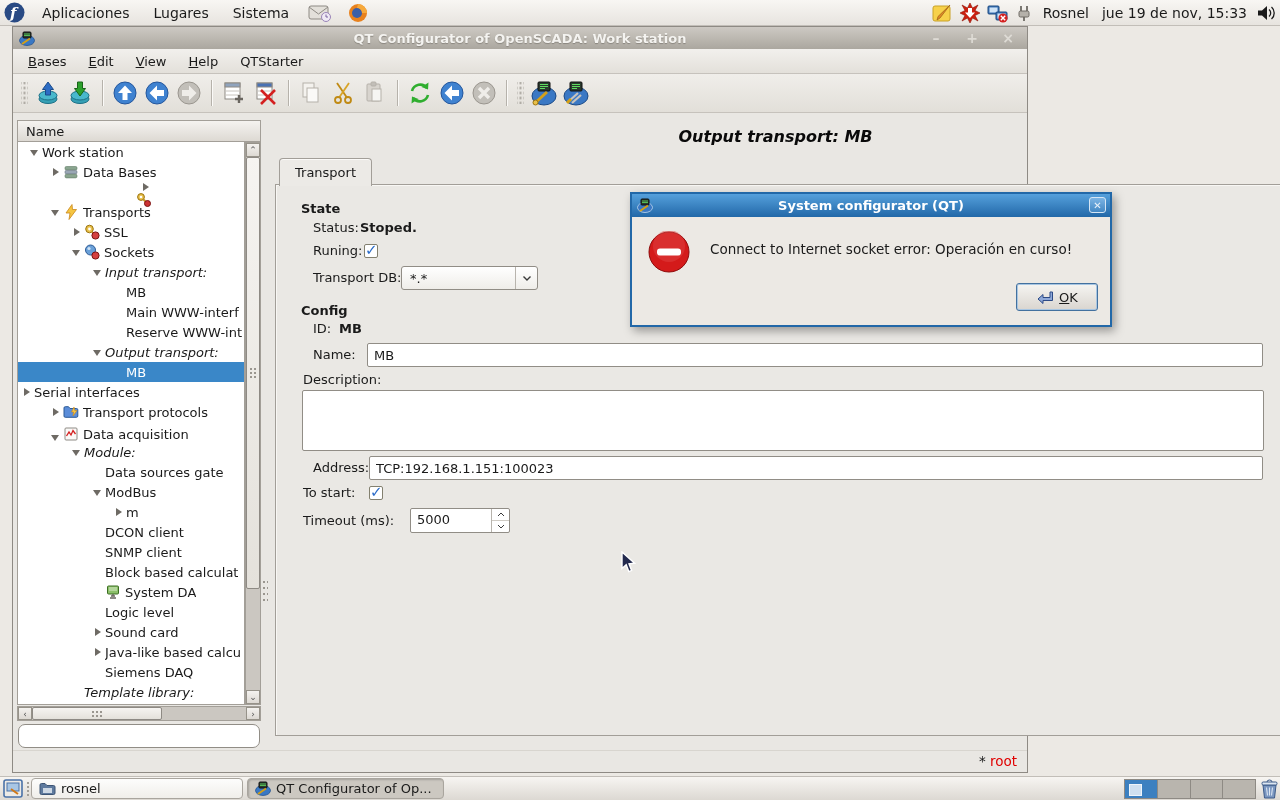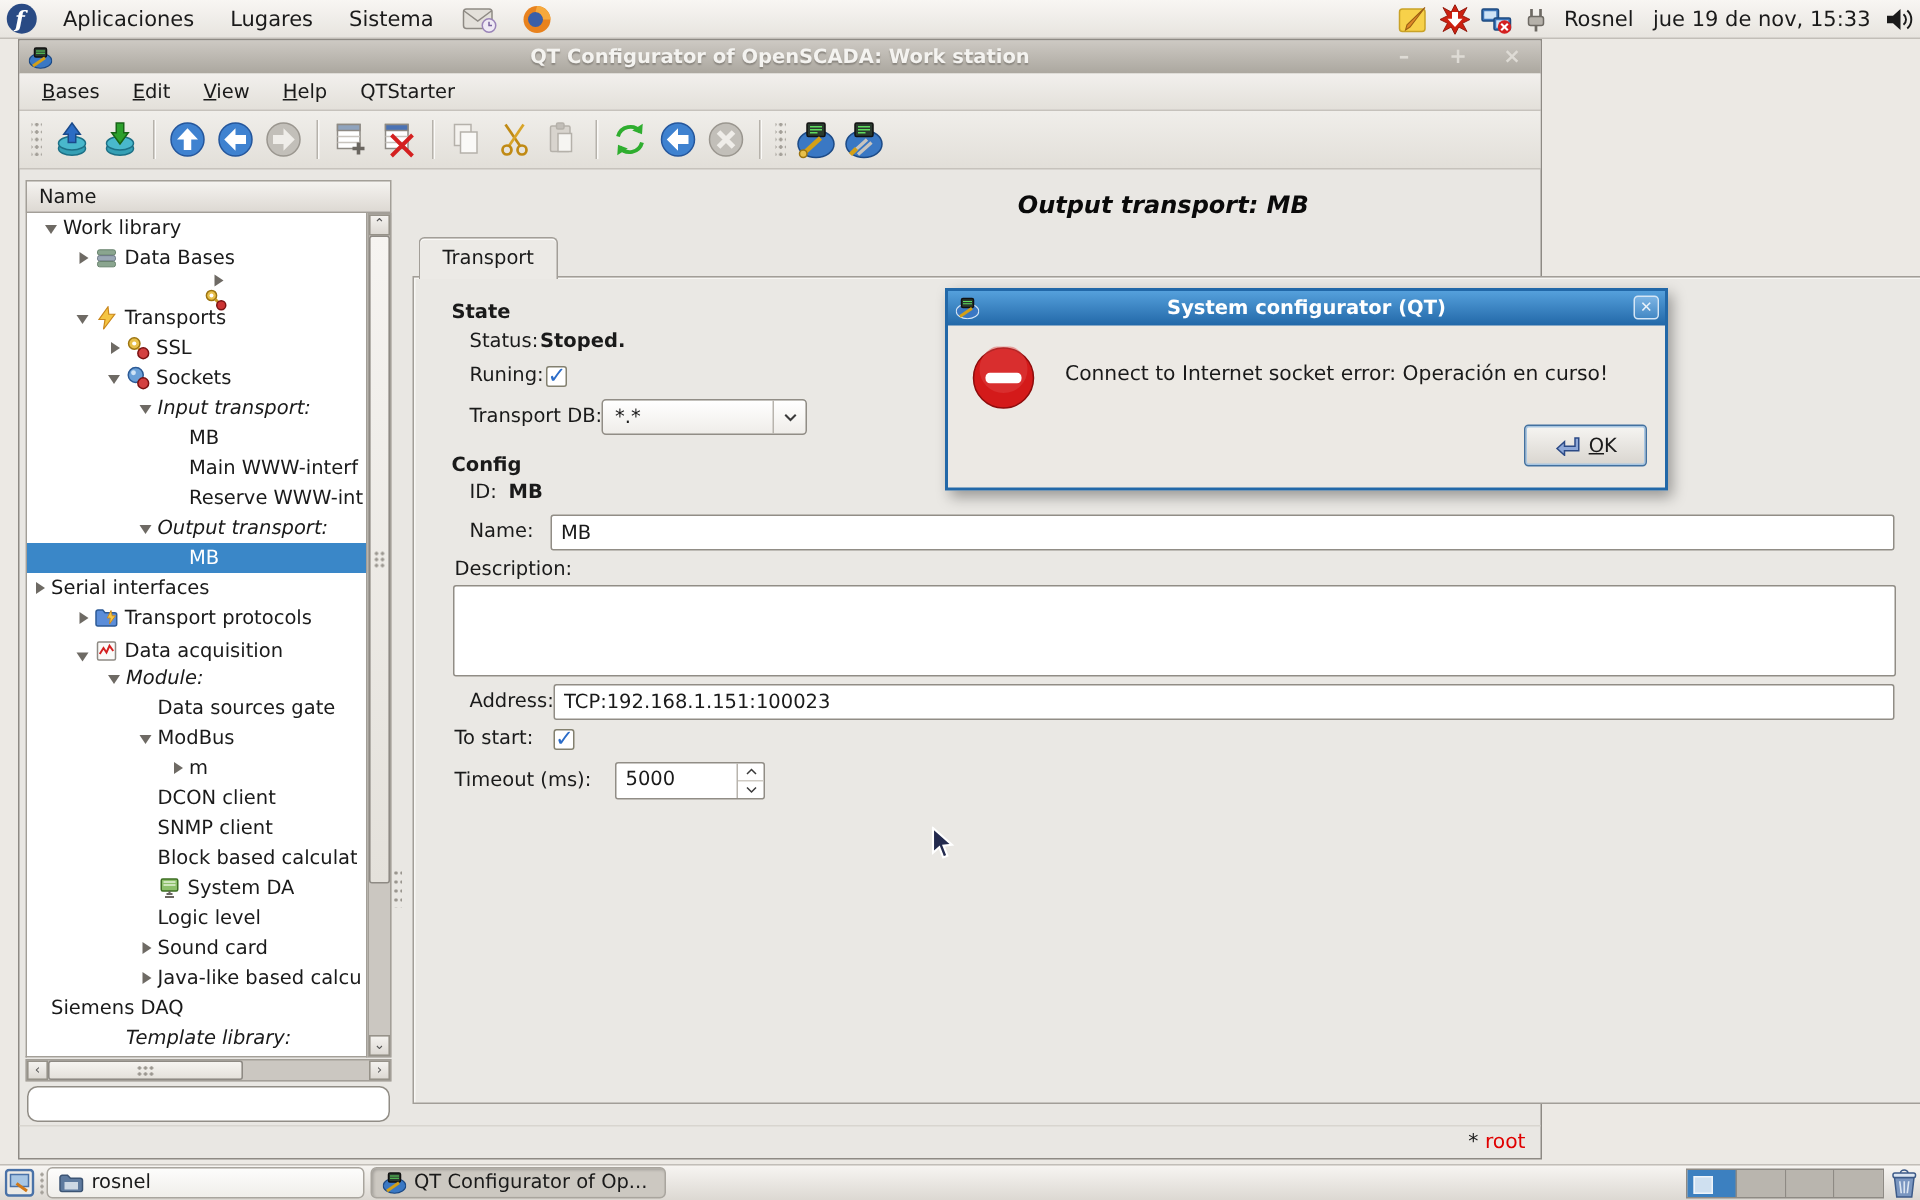--- a/index.html
+++ b/index.html
@@ -352,21 +352,21 @@
   <div class="tree-header">
     <span>Name</span>
   </div>
   <div class="tree-viewport">
       <div class="tree-row" style="padding-left: 8px;">
         <span class="exp">
           <svg width="10" height="9">
             <path d="M1 2 L9 2 L5 8 Z" fill="#6e6a64"></path>
           </svg>
         </span>
-        <span class="tlabel">Work library</span>
+        <span class="tlabel">Work station</span>
       </div>
       <div class="tree-row" style="padding-left: 29px;">
         <span class="exp">
           <svg width="9" height="10">
             <path d="M2 1 L8 5 L2 9 Z" fill="#6e6a64"></path>
           </svg>
         </span>
         <span class="ticon">
           <svg width="16" height="16">
             <rect x="2" y="2.5" width="12" height="3.6" rx="1.4" fill="#8aa58f" stroke="#5f7a64" stroke-width="0.6"></rect>
@@ -569,21 +569,21 @@
         <span class="tlabel">Sound card</span>
       </div>
       <div class="tree-row" style="padding-left: 71px;">
         <span class="exp">
           <svg width="9" height="10">
             <path d="M2 1 L8 5 L2 9 Z" fill="#6e6a64"></path>
           </svg>
         </span>
         <span class="tlabel">Java-like based calcu</span>
       </div>
-      <div class="tree-row" style="">
+      <div class="tree-row" style="padding-left: 71px;">
         <span class="exp"></span>
         <span class="tlabel">Siemens DAQ</span>
       </div>
       <div class="tree-row italic" style="padding-left: 50px;">
         <span class="exp"></span>
         <span class="tlabel">Template library:</span>
       </div>
     </div>
 
   <div class="vscroll">

